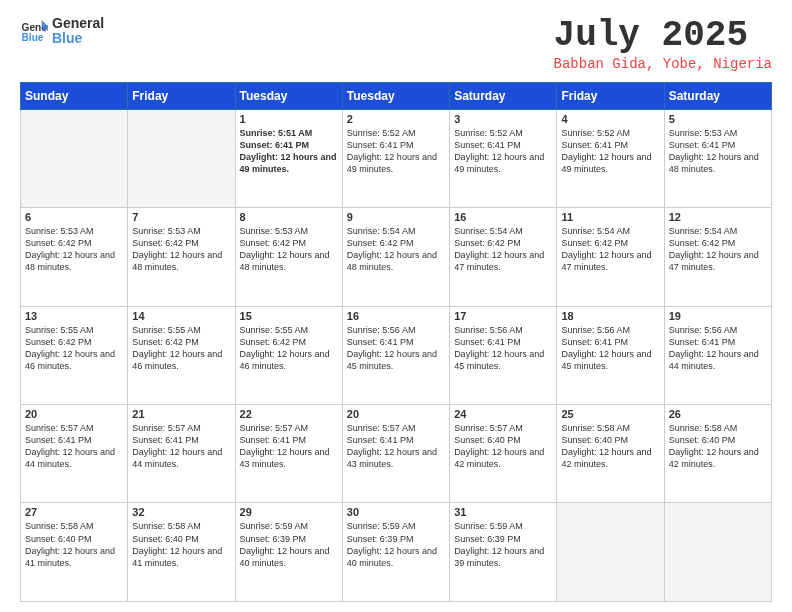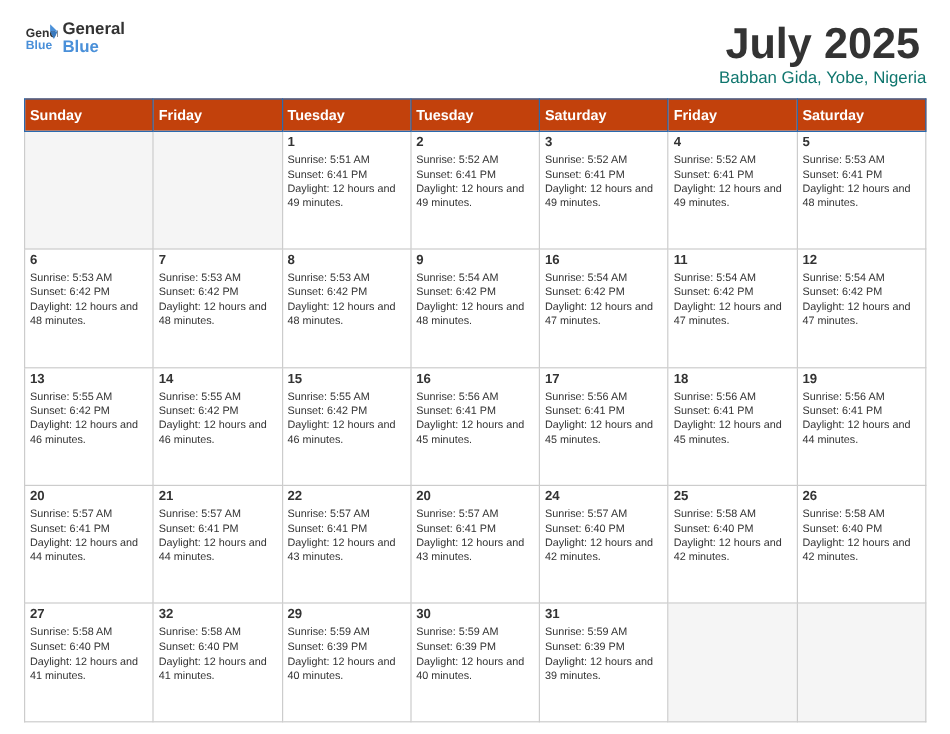--- a/index.html
+++ b/index.html
@@ -26,41 +26,42 @@
     .logo {
       display: flex;
       align-items: center;
       gap: 4px;
     }
     .logo-icon {
       width: 28px;
       height: 28px;
     }
     .title-block {
-      text-align: center;
+      text-align: left;
+      font-family: Liberation Mono, monospace;
     }
     .month-title {
       font-size: 36px;
       font-weight: bold;
       color: #333;
       line-height: 1.1;
     }
     .location {
       font-size: 14px;
-      color: #0f766e;
+      color: #ef4444;
     }
     .calendar {
       flex: 1;
       border: 1px solid #ccc;
       border-collapse: collapse;
       width: 100%;
       table-layout: fixed;
     }
     .calendar th {
-      background-color: #c2410c;
+      background-color: #1d4ed8;
       color: #fff;
       font-size: 12px;
       font-weight: bold;
       padding: 6px 4px;
       text-align: left;
       border: 1px solid #2a6aaf;
     }
     .calendar td {
       border: 1px solid #ccc;
       vertical-align: top;
@@ -122,21 +123,21 @@
           <th>Friday</th>
           <th>Saturday</th>
         </tr>
     </thead>
     <tbody id="calendar-body">
         <tr>
           <td class="empty"></td>
           <td class="empty"></td>
           <td>
             <span class="day-num">1</span>
-            <div class="day-info" style="white-space: pre-line;">Sunrise: 5:51 AM
+            <div class="day-info" style="white-space: pre-line; font-weight: bold;">Sunrise: 5:51 AM
 Sunset: 6:41 PM
 Daylight: 12 hours and 49 minutes.</div>
           </td>
           <td>
             <span class="day-num">2</span>
             <div class="day-info" style="white-space: pre-line;">Sunrise: 5:52 AM
 Sunset: 6:41 PM
 Daylight: 12 hours and 49 minutes.</div>
           </td>
           <td>

